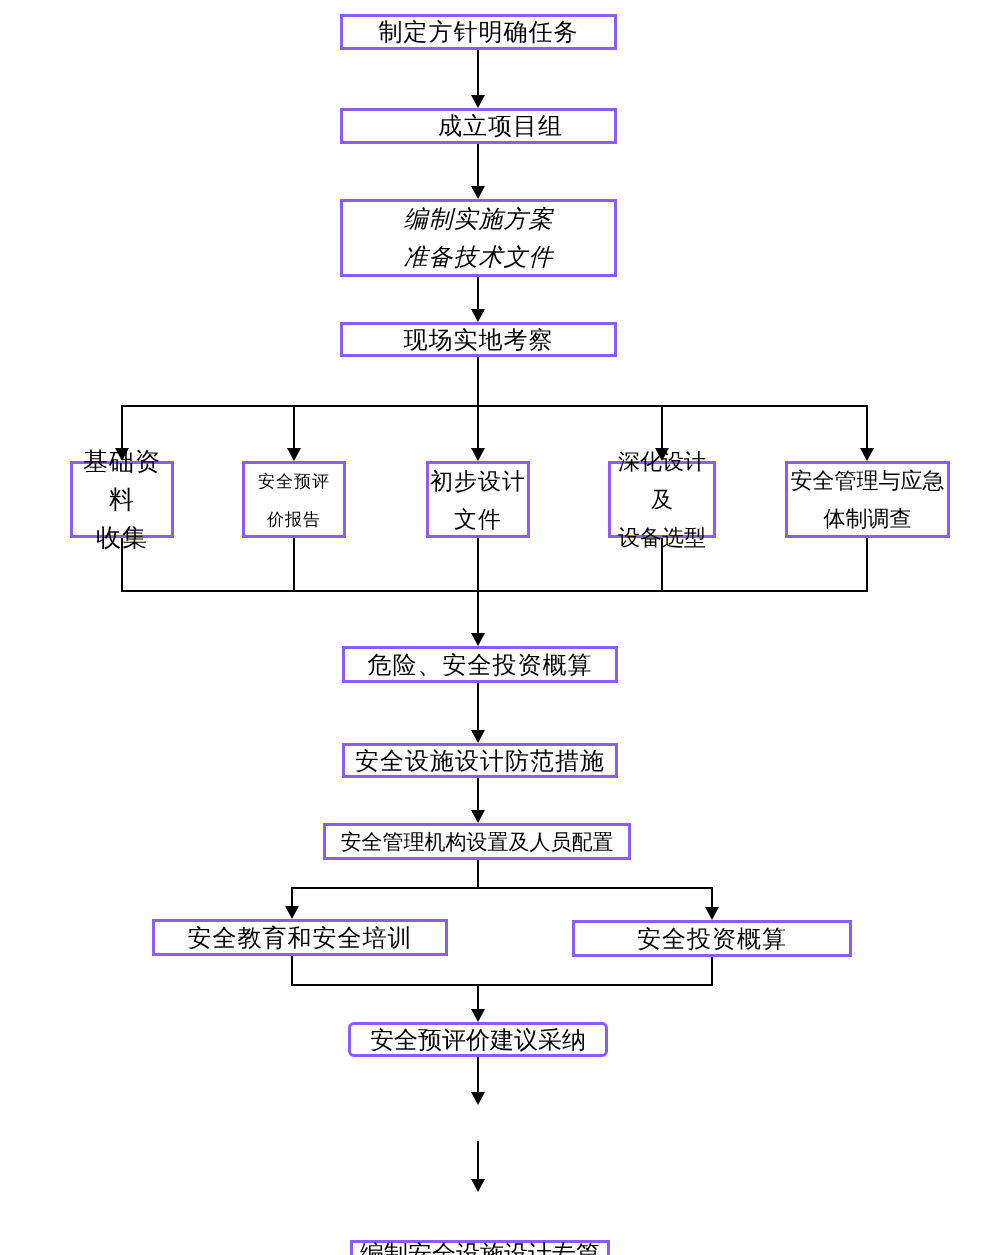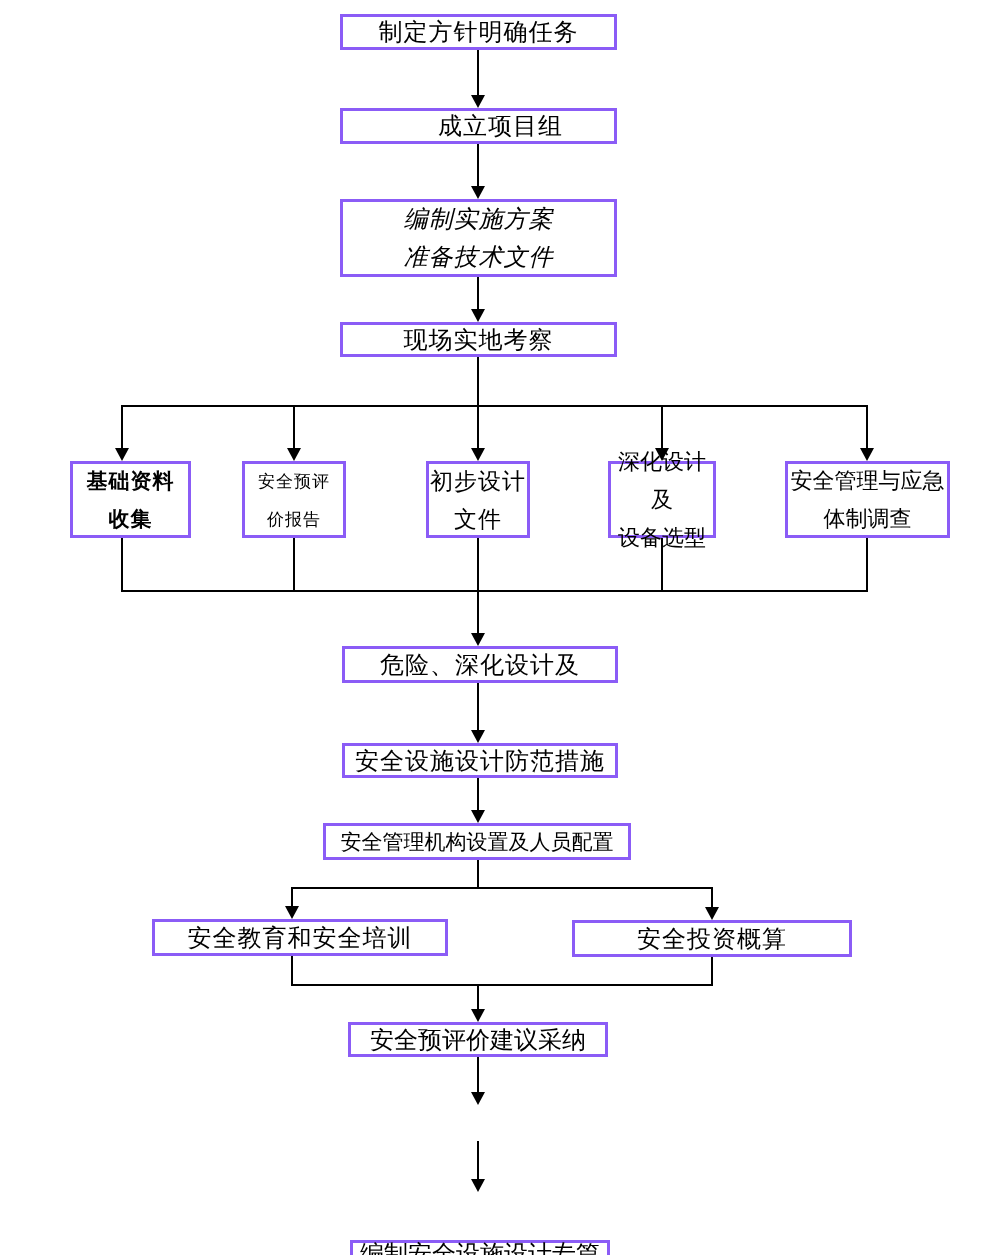--- a/index.html
+++ b/index.html
@@ -34,31 +34,31 @@
     border-left: 7px solid transparent;
     border-right: 7px solid transparent;
     border-top: 13px solid #000;
     z-index: 1;
   }
   
   #n1  { left: 340px; top: 14px;   width: 277px; height: 36px; }
   #n2  { left: 340px; top: 108px;  width: 277px; height: 36px; padding-left: 44px; }
   #n3  { left: 340px; top: 199px;  width: 277px; height: 78px; font-style: italic; }
   #n4  { left: 340px; top: 322px;  width: 277px; height: 35px; }
-  #b1  { left: 70px;  top: 461px;  width: 121px; height: 77px; font-size: 21px; font-weight: bold; }
+  #b1  { left: 70px;  top: 461px;  width: 104px; height: 77px; font-size: 25px; }
   #b2  { left: 242px; top: 461px;  width: 104px; height: 77px; font-size: 17px; }
   #b3  { left: 426px; top: 461px;  width: 104px; height: 77px; font-size: 23px; }
   #b4  { left: 608px; top: 461px;  width: 108px; height: 77px; font-size: 22px; letter-spacing: 0; }
   #b5  { left: 785px; top: 461px;  width: 165px; height: 77px; font-size: 22px; letter-spacing: 0; }
   #n5  { left: 342px; top: 646px;  width: 276px; height: 37px; }
   #n6  { left: 342px; top: 743px;  width: 276px; height: 35px; }
   #n7  { left: 323px; top: 823px;  width: 308px; height: 37px; font-size: 21px; letter-spacing: 0; }
   #n8  { left: 152px; top: 919px;  width: 296px; height: 37px; }
   #n9  { left: 572px; top: 920px;  width: 280px; height: 37px; }
-  #n10 { left: 348px; top: 1022px; width: 260px; height: 35px; letter-spacing: 0; }
+  #n10 { left: 348px; top: 1022px; width: 260px; height: 35px; letter-spacing: 0; border-radius: 6px; }
   #n11 { left: 348px; top: 1105px; width: 262px; height: 37px; font-size: 23px; letter-spacing: 0; }
   #n12 { left: 350px; top: 1240px; width: 260px; height: 28px; letter-spacing: 0; }
 </style>
 </head>
 <body>
 
 <div class="canvas">
 
   <div class="node" id="n1">制定方针明确任务</div>
   <div class="node" id="n2">成立项目组</div>
@@ -68,21 +68,21 @@
   <div class="node" id="b1">基础资料
 收集</div>
   <div class="node" id="b2">安全预评
 价报告</div>
   <div class="node" id="b3">初步设计
 文件</div>
   <div class="node" id="b4">深化设计及
 设备选型</div>
   <div class="node" id="b5">安全管理与应急
 体制调查</div>
-  <div class="node" id="n5">危险、深化设计及</div>
+  <div class="node" id="n5">危险、安全投资概算</div>
   <div class="node" id="n6">安全设施设计防范措施</div>
   <div class="node" id="n7">安全管理机构设置及人员配置</div>
   <div class="node" id="n8">安全教育和安全培训</div>
   <div class="node" id="n9">安全投资概算</div>
   <div class="node" id="n10">安全预评价建议采纳</div>
   <div class="node" id="n12">编制安全设施设计专篇</div>
 
   <div class="vline" style="left:477px; top:48px;  width:2px; height:48px;"></div>
   <div class="ah" style="left:471px; top:95px;"></div>
 

